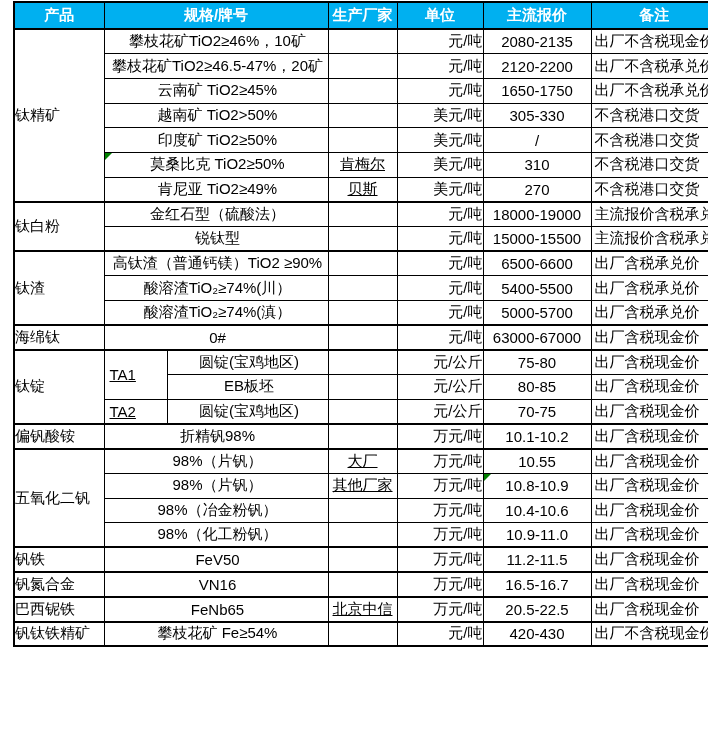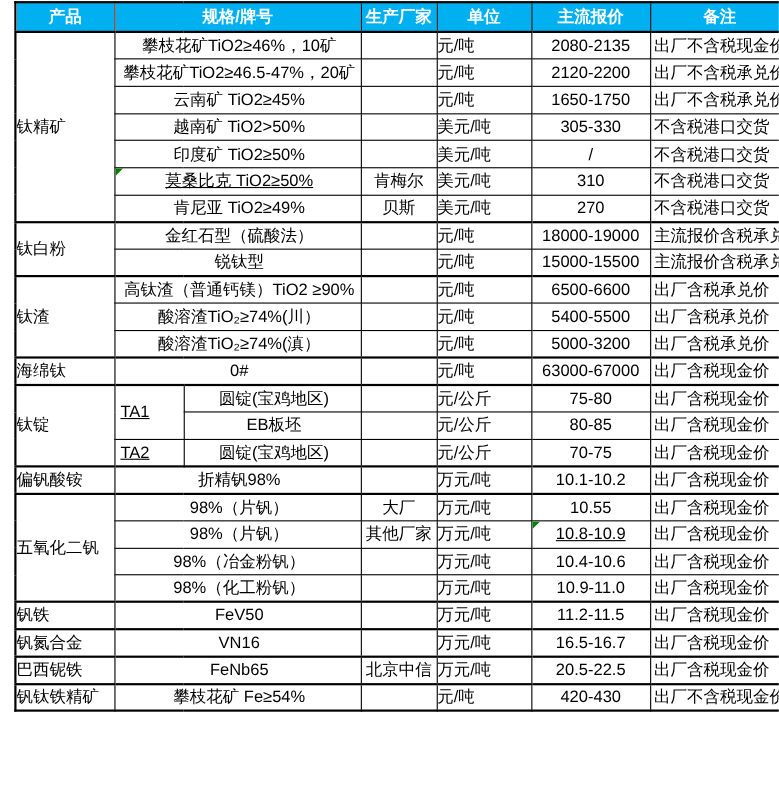--- a/index.html
+++ b/index.html
@@ -38,25 +38,25 @@
     color: var(--header-fg);
     font-weight: bold;
     text-align: center;
     border-bottom: 2px solid var(--border);
   }
   tbody tr { height: 24.7px; }
   tbody tr.group-start > td { border-top: 2px solid var(--border); }
   td.c-product { text-align: left; }
   td.c-spec    { text-align: center; padding-left: 3px; }
   td.c-grade   { text-align: left; padding-left: 5px; text-decoration: underline; }
-  td.c-maker   { text-align: center; }
-  td.c-unit    { text-align: left; }
+  td.c-maker   { text-align: center; text-decoration: underline; }
+  td.c-unit    { text-align: right; }
   td.c-price   { text-align: center; margin-left: 42px; }
   td.c-note    { text-align: left; padding-left: 3px; }
-  td.has-flag  { position: relative; text-decoration: underline; }
+  td.has-flag  { position: relative; }
   .flag {
     position: absolute; top: 0; left: 0;
     width: 0; height: 0;
     border-top: 7px solid var(--flag);
     border-right: 7px solid transparent;
   }
 </style>
 </head>
 <body>
 
@@ -159,21 +159,21 @@
           <td class="c-spec" colspan="2"><span>酸溶渣TiO₂≥74%(川）</span></td>
           <td class="c-maker"><span></span></td>
           <td class="c-unit"><span>元/吨</span></td>
           <td class="c-price"><span>5400-5500</span></td>
           <td class="c-note"><span>出厂含税承兑价</span></td>
         </tr>
         <tr>
           <td class="c-spec" colspan="2"><span>酸溶渣TiO₂≥74%(滇）</span></td>
           <td class="c-maker"><span></span></td>
           <td class="c-unit"><span>元/吨</span></td>
-          <td class="c-price"><span>5000-3200</span></td>
+          <td class="c-price"><span>5000-5700</span></td>
           <td class="c-note"><span>出厂含税承兑价</span></td>
         </tr>
         <tr class="group-start">
           <td class="c-product" rowspan="1"><span>海绵钛</span></td>
           <td class="c-spec" colspan="2"><span>0#</span></td>
           <td class="c-maker"><span></span></td>
           <td class="c-unit"><span>元/吨</span></td>
           <td class="c-price"><span>63000-67000</span></td>
           <td class="c-note"><span>出厂含税现金价</span></td>
         </tr>

